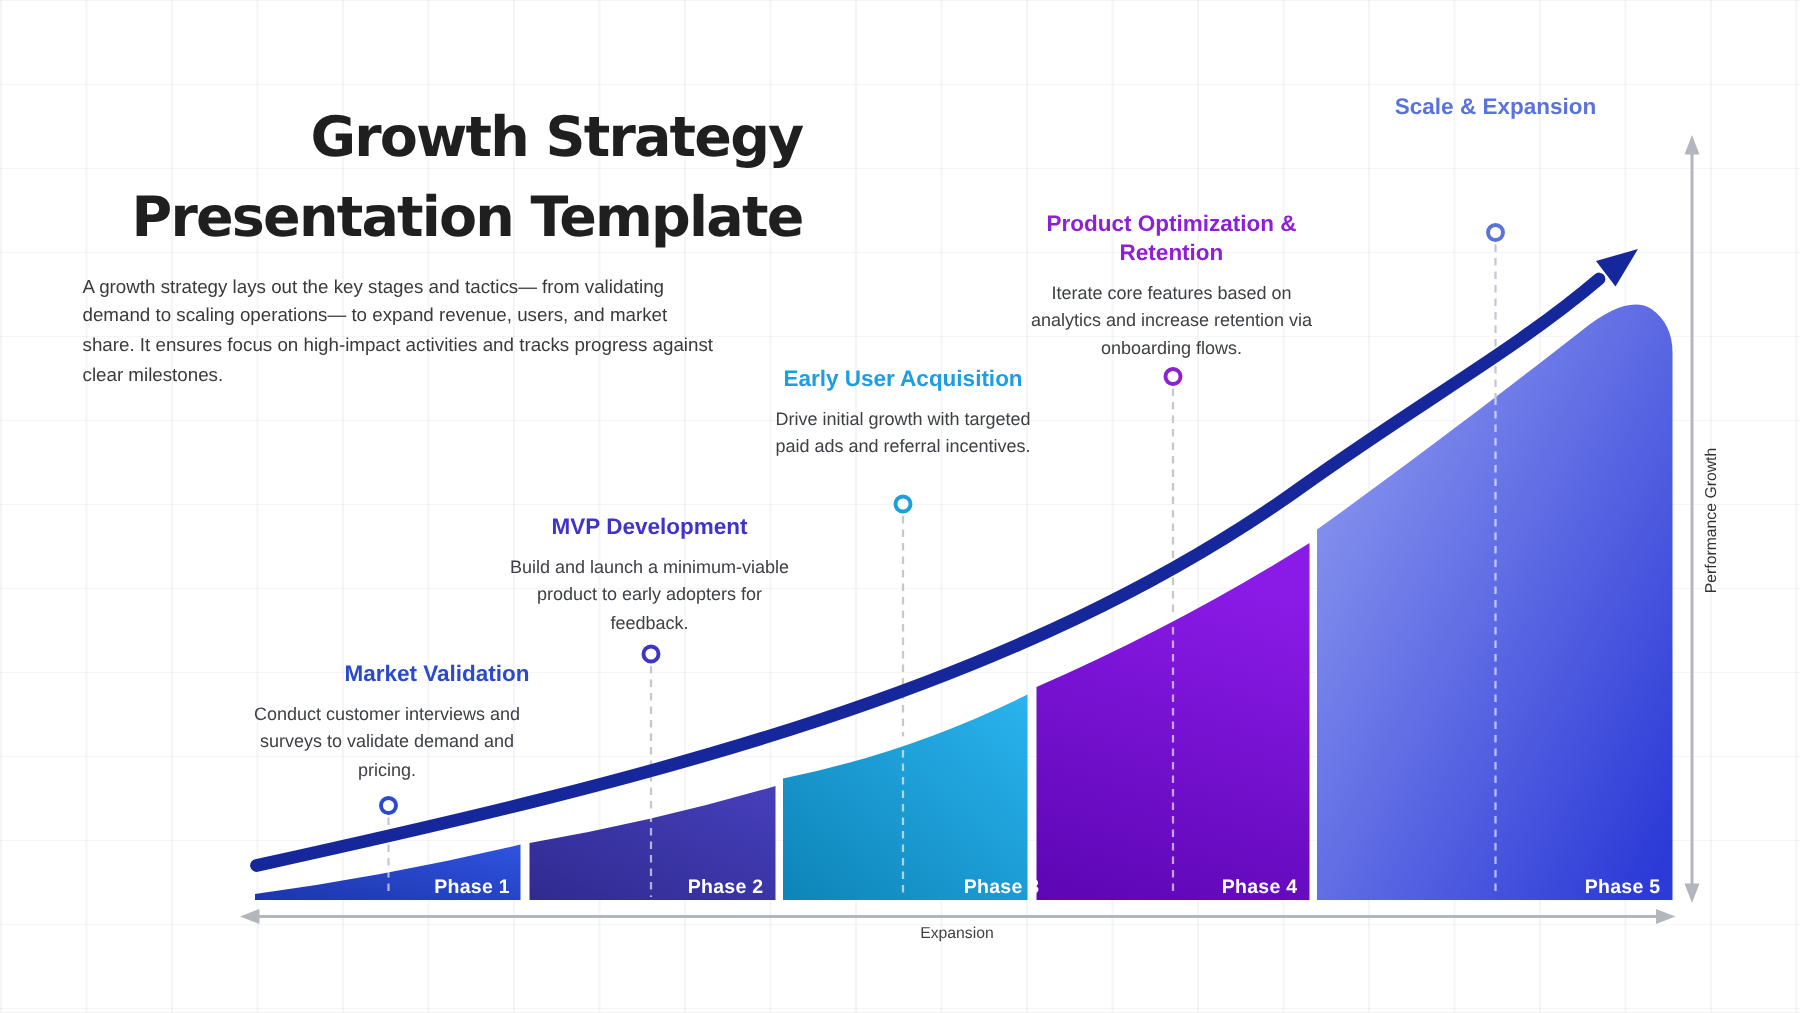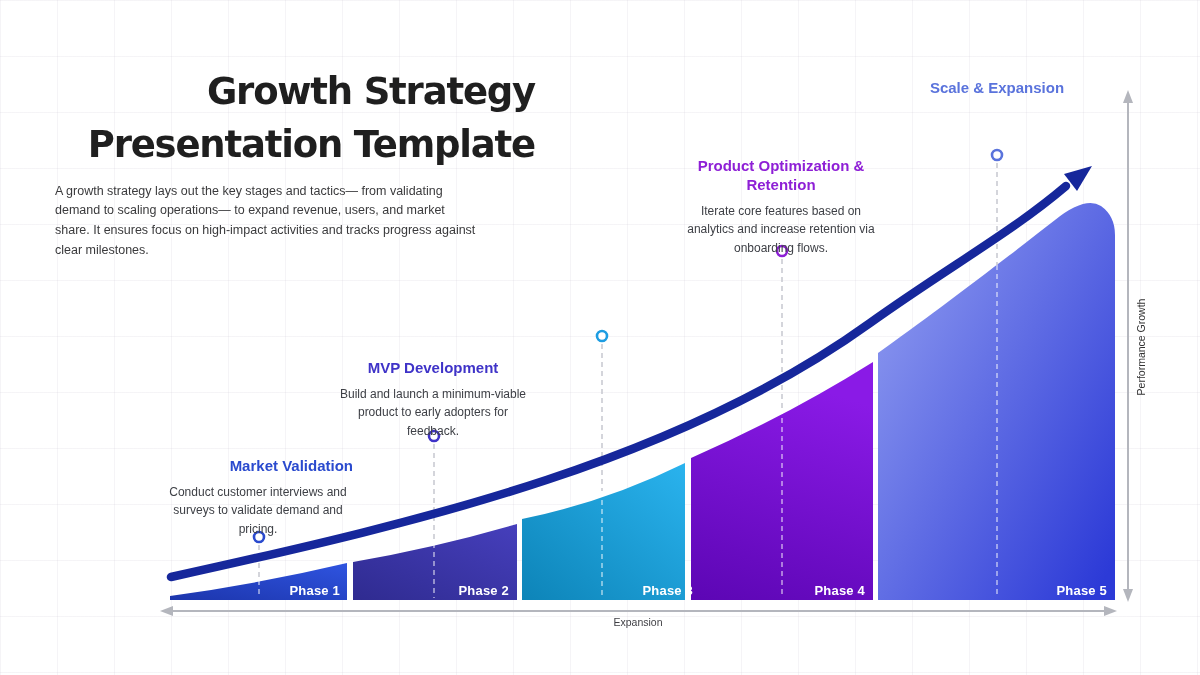--- a/index.html
+++ b/index.html
@@ -19,21 +19,21 @@
     font-family:"DejaVu Sans", sans-serif;
     font-weight:bold; font-size:37px; line-height:1.45; letter-spacing:-1.2px;
     color:#1f1f1f;
     text-align:right;
   }
   .intro{
     left:55px; top:169px; width:428px;
     font-size:12.5px; line-height:1.58; color:#3a3a3c;
   }
   .milestone{ text-align:center; }
-  .ms-title{ margin:16px 0 7px 0; font-size:15px; font-weight:bold; line-height:1.25; }
+  .ms-title{ margin:0 0 7px 0; font-size:15px; font-weight:bold; line-height:1.25; }
   .ms-desc{ margin:0; font-size:12px; line-height:1.55; color:#3e4046; }
   .m1{ left:163px; top:441px; width:190px; }
   .m2{ left:335px; top:343px; width:196px; }
   .m3{ left:512px; top:244px; width:180px; }
   .m4{ left:685px; top:141px; width:192px; }
   .m5{ left:897px; top:63px;  width:200px; }
   .phase-label{
     position:absolute; bottom:77px; color:#ffffff;
     font-size:13px; font-weight:bold; letter-spacing:0.2px;
   }
@@ -123,20 +123,24 @@
   <p class="abs intro">A growth strategy lays out the key stages and tactics— from validating demand to scaling operations— to expand revenue, users, and market share. It ensures focus on high-impact activities and tracks progress against clear milestones.</p>
 
   <div class="abs milestone m1">
     <h3 class="ms-title" style="color: rgb(42, 74, 206); text-align: right;">Market Validation</h3>
     <p class="ms-desc">Conduct customer interviews and surveys to validate demand and pricing.</p>
   </div>
   <div class="abs milestone m2">
     <h3 class="ms-title" style="color: rgb(63, 51, 200);">MVP Development</h3>
     <p class="ms-desc">Build and launch a minimum-viable product to early adopters for feedback.</p>
   </div>
+  <div class="abs milestone m3">
+    <h3 class="ms-title" style="color: rgb(29, 157, 226);">Early User Acquisition</h3>
+    <p class="ms-desc">Drive initial growth with targeted paid ads and referral incentives.</p>
+  </div>
   <div class="abs milestone m4">
     <h3 class="ms-title" style="color: rgb(142, 31, 214);">Product Optimization &amp; Retention</h3>
     <p class="ms-desc">Iterate core features based on analytics and increase retention via onboarding flows.</p>
   </div>
   <div class="abs milestone m5">
     <h3 class="ms-title" style="color: rgb(90, 115, 220);">Scale &amp; Expansion</h3>
   </div>
 
   <div class="phase-label pl1">Phase 1</div>
   <div class="phase-label pl2">Phase 2</div>

